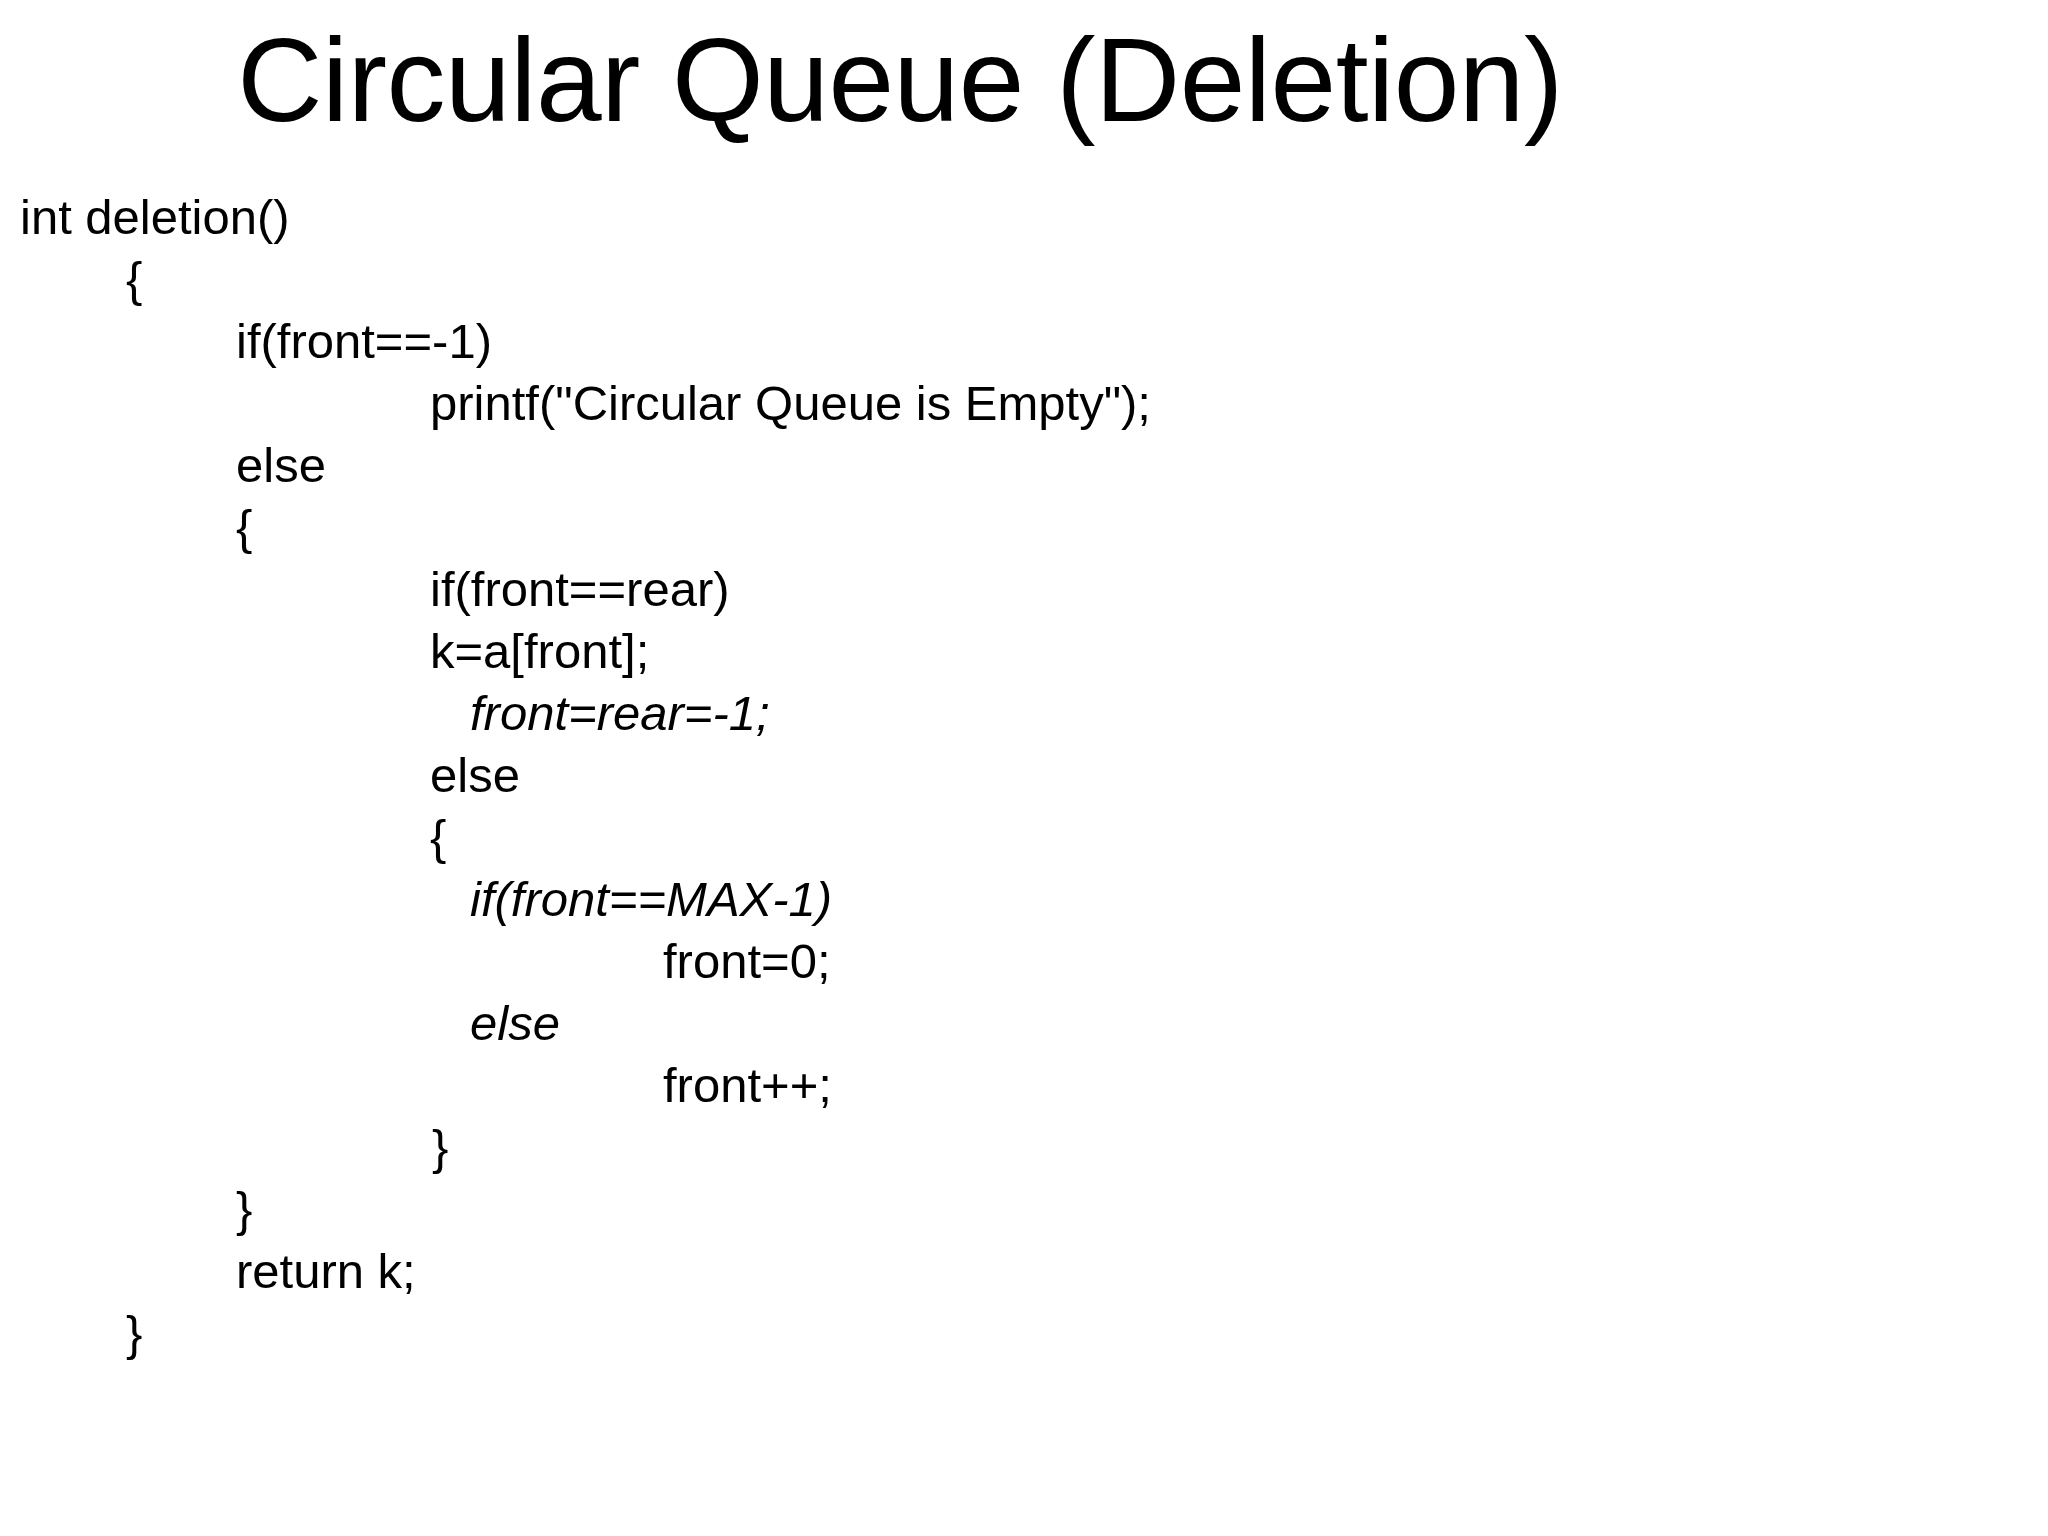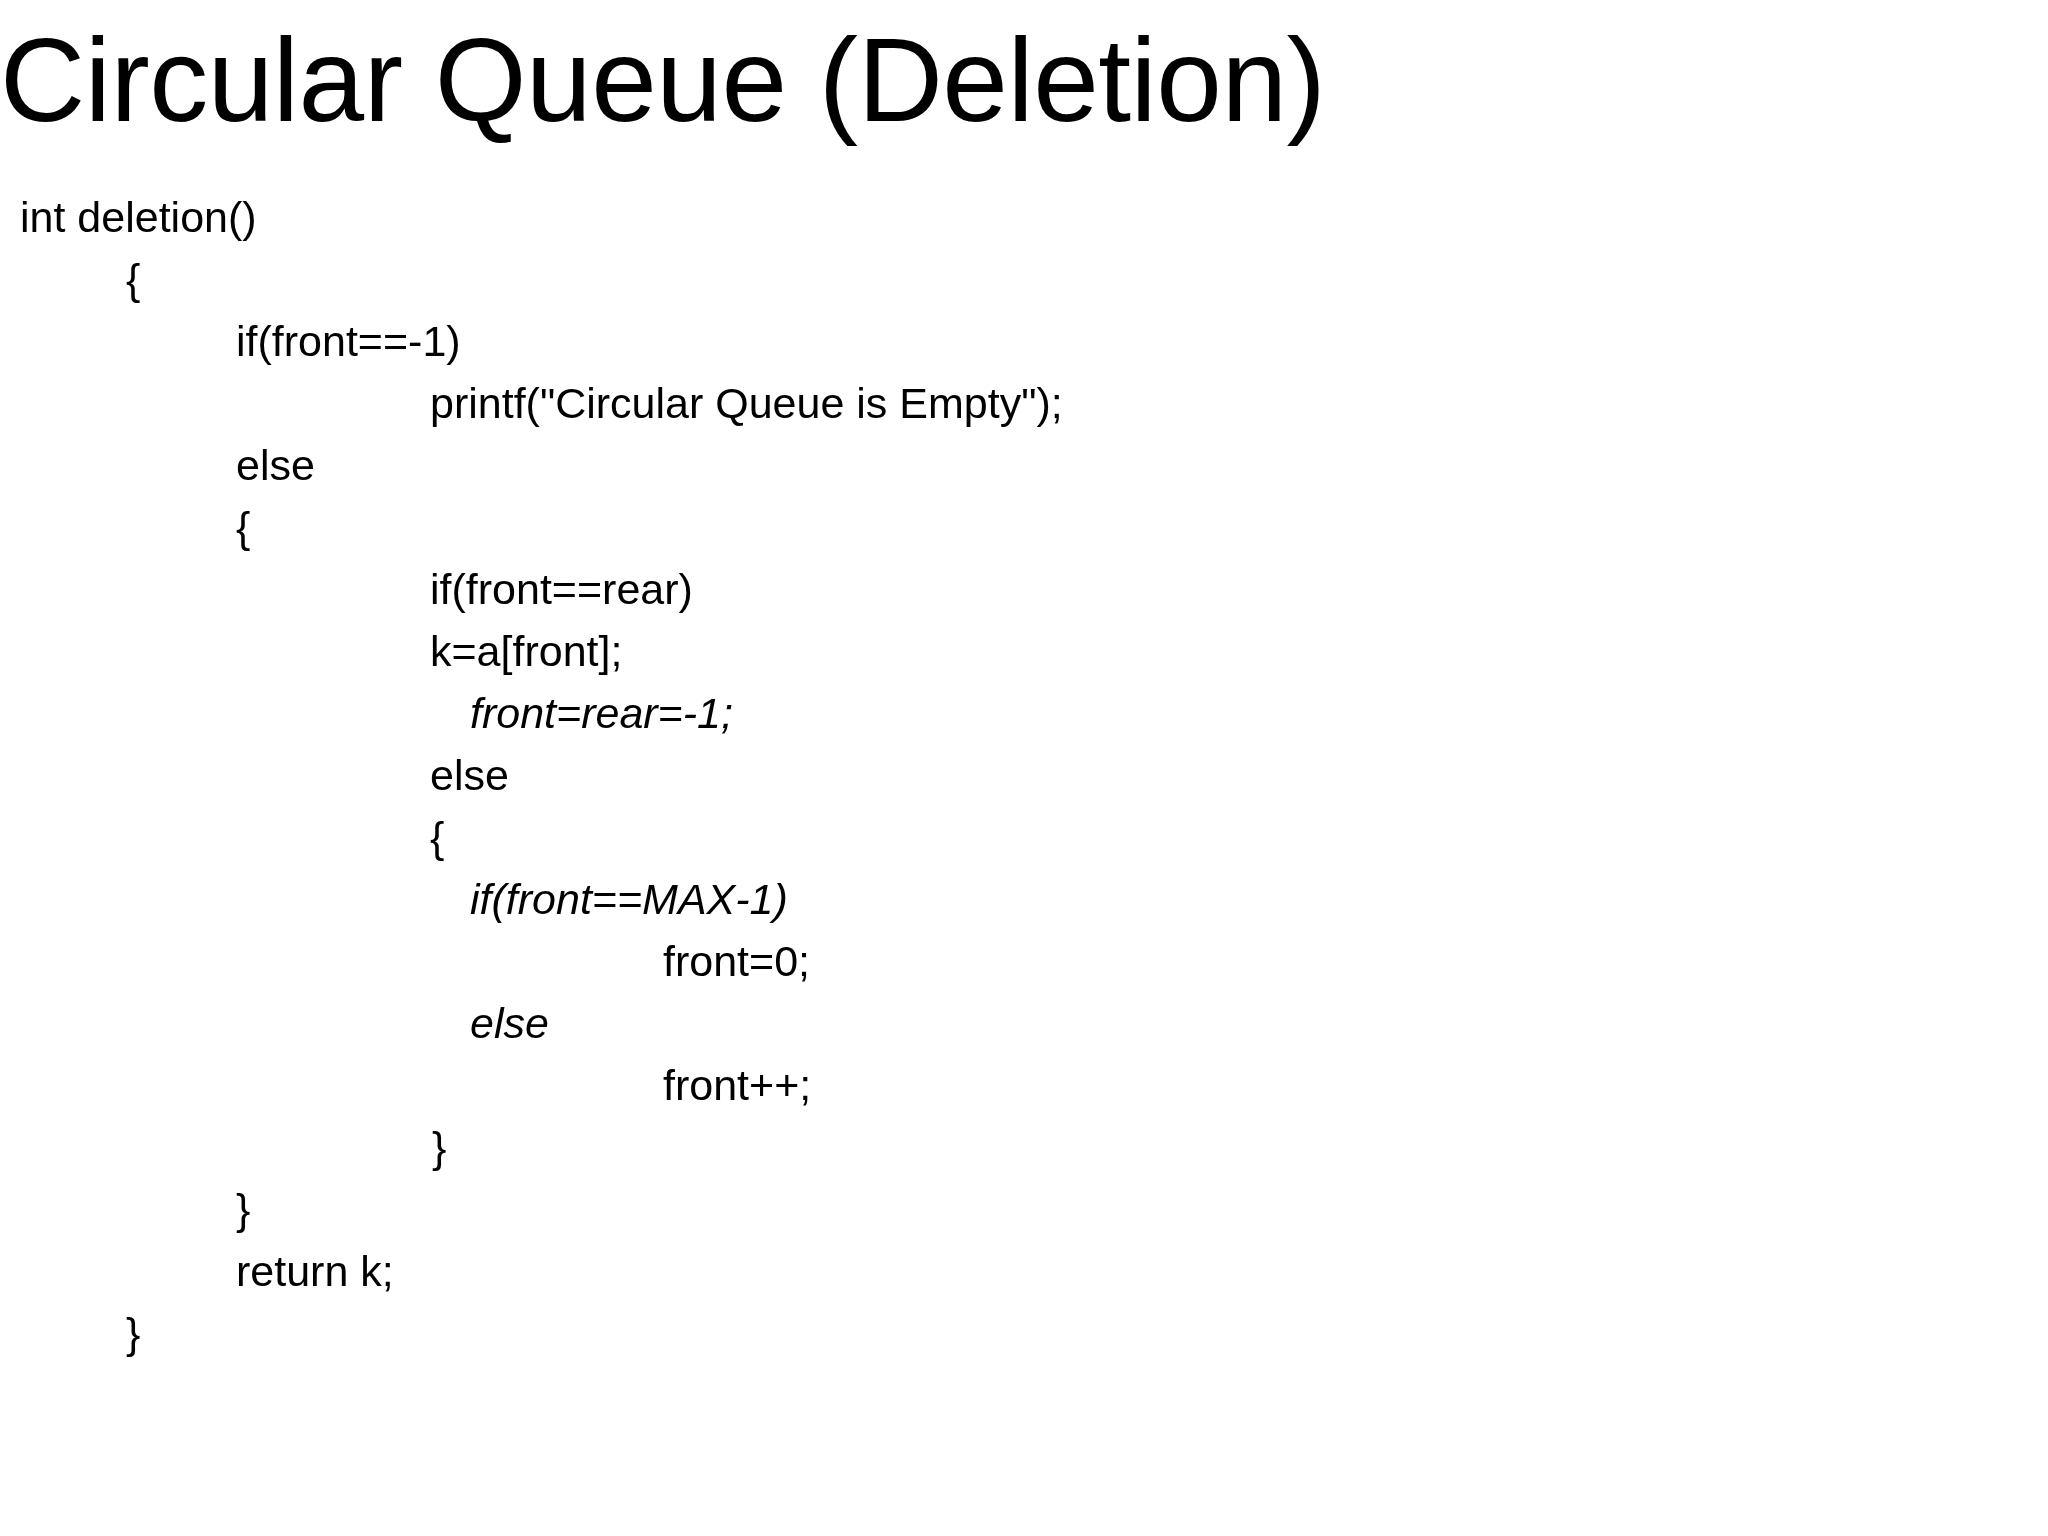--- a/index.html
+++ b/index.html
@@ -19,41 +19,41 @@
     position: relative;
     width: 2048px;
     height: 1536px;
     background: #ffffff;
   }
   .slide-title {
     position: absolute;
     left: 0;
     top: 14px;
     width: 1800px;
-    text-align: left;
+    text-align: center;
     font-family: "Liberation Sans", sans-serif;
     font-size: 118px;
     font-weight: 400;
     line-height: 1.12;
     letter-spacing: -0.5px;
     color: #000000;
     white-space: nowrap;
   }
   .code-block {
     position: absolute;
     left: 0;
     top: 186px;
     width: 2048px;
   }
   .code-line {
     display: block;
     height: 62px;
     line-height: 62px;
     font-family: "Liberation Sans", sans-serif;
-    font-size: 43px;
+    font-size: 49px;
     font-weight: 400;
     color: #000000;
     white-space: pre;
   }
   
   .ind-0  { padding-left: 20px;  }
   .ind-1  { padding-left: 126px; }
   .ind-2  { padding-left: 236px; }
   .ind-3  { padding-left: 430px; }
   .ind-4  { padding-left: 470px; font-style: italic; }

